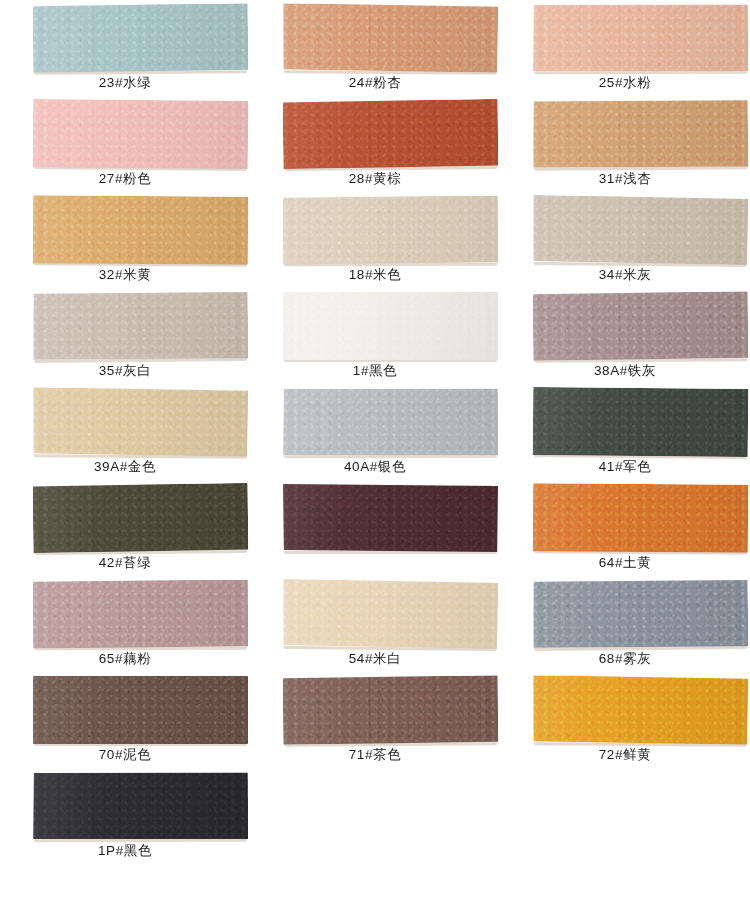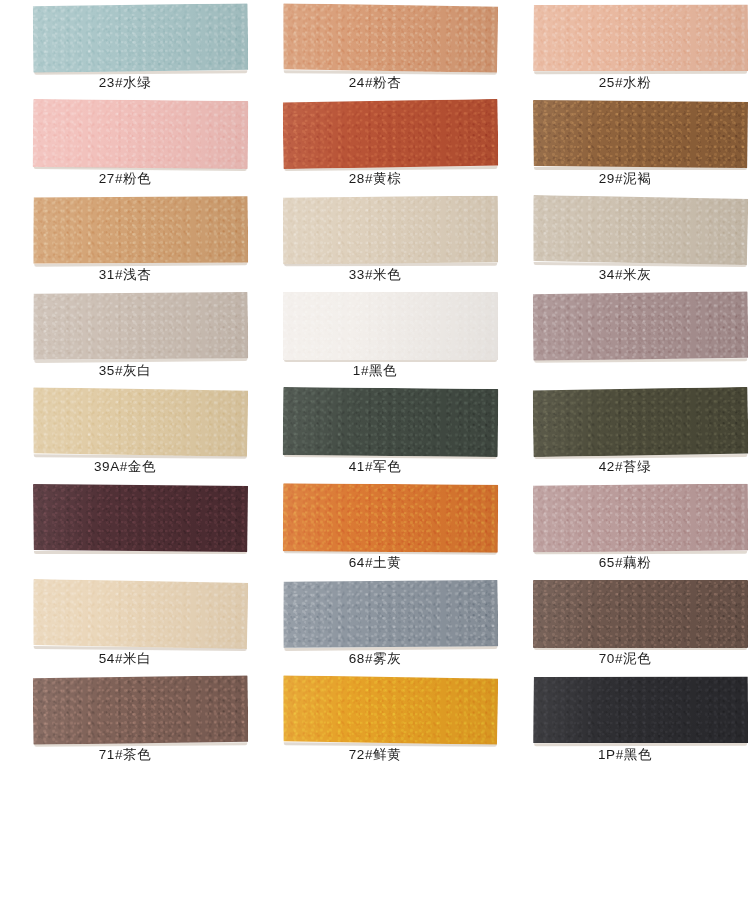--- a/index.html
+++ b/index.html
@@ -167,97 +167,108 @@
         <div class="swatch-chip-wrap tilt-e">
           <div class="edge-backing"></div>
           <div class="swatch-chip clip-a" style="background: rgb(184, 81, 51);">
             <div class="grain"></div>
             <div class="sheen"></div>
           </div>
         </div>
         <div class="swatch-label">28#黄棕</div>
       </div>
       <div class="swatch-cell">
+        <div class="swatch-chip-wrap tilt-a">
+          <div class="edge-backing"></div>
+          <div class="swatch-chip clip-c" style="background: rgb(211, 162, 115);">
+            <div class="grain"></div>
+            <div class="sheen"></div>
+          </div>
+        </div>
+        <div class="swatch-label">31#浅杏</div>
+      </div>
+      <div class="swatch-cell">
+        <div class="swatch-chip-wrap tilt-b">
+          <div class="edge-backing"></div>
+          <div class="swatch-chip clip-d" style="background: rgb(221, 172, 108);">
+            <div class="grain"></div>
+            <div class="sheen"></div>
+          </div>
+        </div>
+        <div class="swatch-label">32#米黄</div>
+      </div>
+      <div class="swatch-cell">
+        <div class="swatch-chip-wrap tilt-c">
+          <div class="edge-backing"></div>
+          <div class="swatch-chip clip-a" style="background: rgb(222, 208, 188);">
+            <div class="grain"></div>
+            <div class="sheen"></div>
+          </div>
+        </div>
+        <div class="swatch-label">18#米色</div>
+      </div>
+      <div class="swatch-cell">
+        <div class="swatch-chip-wrap tilt-d">
+          <div class="edge-backing"></div>
+          <div class="swatch-chip clip-b" style="background: rgb(205, 193, 176);">
+            <div class="grain"></div>
+            <div class="sheen"></div>
+          </div>
+        </div>
+        <div class="swatch-label">34#米灰</div>
+      </div>
+      <div class="swatch-cell">
+        <div class="swatch-chip-wrap tilt-e">
+          <div class="edge-backing"></div>
+          <div class="swatch-chip clip-c" style="background: rgb(204, 191, 180);">
+            <div class="grain"></div>
+            <div class="sheen"></div>
+          </div>
+        </div>
+        <div class="swatch-label">35#灰白</div>
+      </div>
+      <div class="swatch-cell">
         <div class="swatch-chip-wrap tilt-f">
           <div class="edge-backing"></div>
-          <div class="swatch-chip clip-b" style="background: rgb(141, 96, 57);">
-            <div class="grain"></div>
-            <div class="sheen"></div>
-          </div>
-        </div>
-        <div class="swatch-label">29#泥褐</div>
+          <div class="swatch-chip clip-d" style="background: rgb(243, 239, 235);">
+            <div class="grain"></div>
+            <div class="sheen"></div>
+          </div>
+        </div>
+        <div class="swatch-label">1#黑色</div>
       </div>
       <div class="swatch-cell">
         <div class="swatch-chip-wrap tilt-a">
           <div class="edge-backing"></div>
-          <div class="swatch-chip clip-c" style="background: rgb(211, 162, 115);">
-            <div class="grain"></div>
-            <div class="sheen"></div>
-          </div>
-        </div>
-        <div class="swatch-label">31#浅杏</div>
-      </div>
-      <div class="swatch-cell">
-        <div class="swatch-chip-wrap tilt-c">
-          <div class="edge-backing"></div>
-          <div class="swatch-chip clip-a" style="background: rgb(222, 208, 188);">
-            <div class="grain"></div>
-            <div class="sheen"></div>
-          </div>
-        </div>
-        <div class="swatch-label">33#米色</div>
-      </div>
-      <div class="swatch-cell">
-        <div class="swatch-chip-wrap tilt-d">
-          <div class="edge-backing"></div>
-          <div class="swatch-chip clip-b" style="background: rgb(205, 193, 176);">
-            <div class="grain"></div>
-            <div class="sheen"></div>
-          </div>
-        </div>
-        <div class="swatch-label">34#米灰</div>
-      </div>
-      <div class="swatch-cell">
-        <div class="swatch-chip-wrap tilt-e">
-          <div class="edge-backing"></div>
-          <div class="swatch-chip clip-c" style="background: rgb(204, 191, 180);">
-            <div class="grain"></div>
-            <div class="sheen"></div>
-          </div>
-        </div>
-        <div class="swatch-label">35#灰白</div>
-      </div>
-      <div class="swatch-cell">
-        <div class="swatch-chip-wrap tilt-f">
-          <div class="edge-backing"></div>
-          <div class="swatch-chip clip-d" style="background: rgb(243, 239, 235);">
-            <div class="grain"></div>
-            <div class="sheen"></div>
-          </div>
-        </div>
-        <div class="swatch-label">1#黑色</div>
-      </div>
-      <div class="swatch-cell">
-        <div class="swatch-chip-wrap tilt-a">
-          <div class="edge-backing"></div>
           <div class="swatch-chip clip-a" style="background: rgb(168, 144, 144);">
             <div class="grain"></div>
             <div class="sheen"></div>
           </div>
         </div>
+        <div class="swatch-label">38A#铁灰</div>
       </div>
       <div class="swatch-cell">
         <div class="swatch-chip-wrap tilt-b">
           <div class="edge-backing"></div>
           <div class="swatch-chip clip-b" style="background: rgb(224, 203, 164);">
             <div class="grain"></div>
             <div class="sheen"></div>
           </div>
         </div>
         <div class="swatch-label">39A#金色</div>
+      </div>
+      <div class="swatch-cell">
+        <div class="swatch-chip-wrap tilt-c">
+          <div class="edge-backing"></div>
+          <div class="swatch-chip clip-c" style="background: rgb(186, 189, 193);">
+            <div class="grain"></div>
+            <div class="sheen"></div>
+          </div>
+        </div>
+        <div class="swatch-label">40A#银色</div>
       </div>
       <div class="swatch-cell">
         <div class="swatch-chip-wrap tilt-d">
           <div class="edge-backing"></div>
           <div class="swatch-chip clip-d" style="background: rgb(65, 74, 66);">
             <div class="grain"></div>
             <div class="sheen"></div>
           </div>
         </div>
         <div class="swatch-label">41#军色</div>

